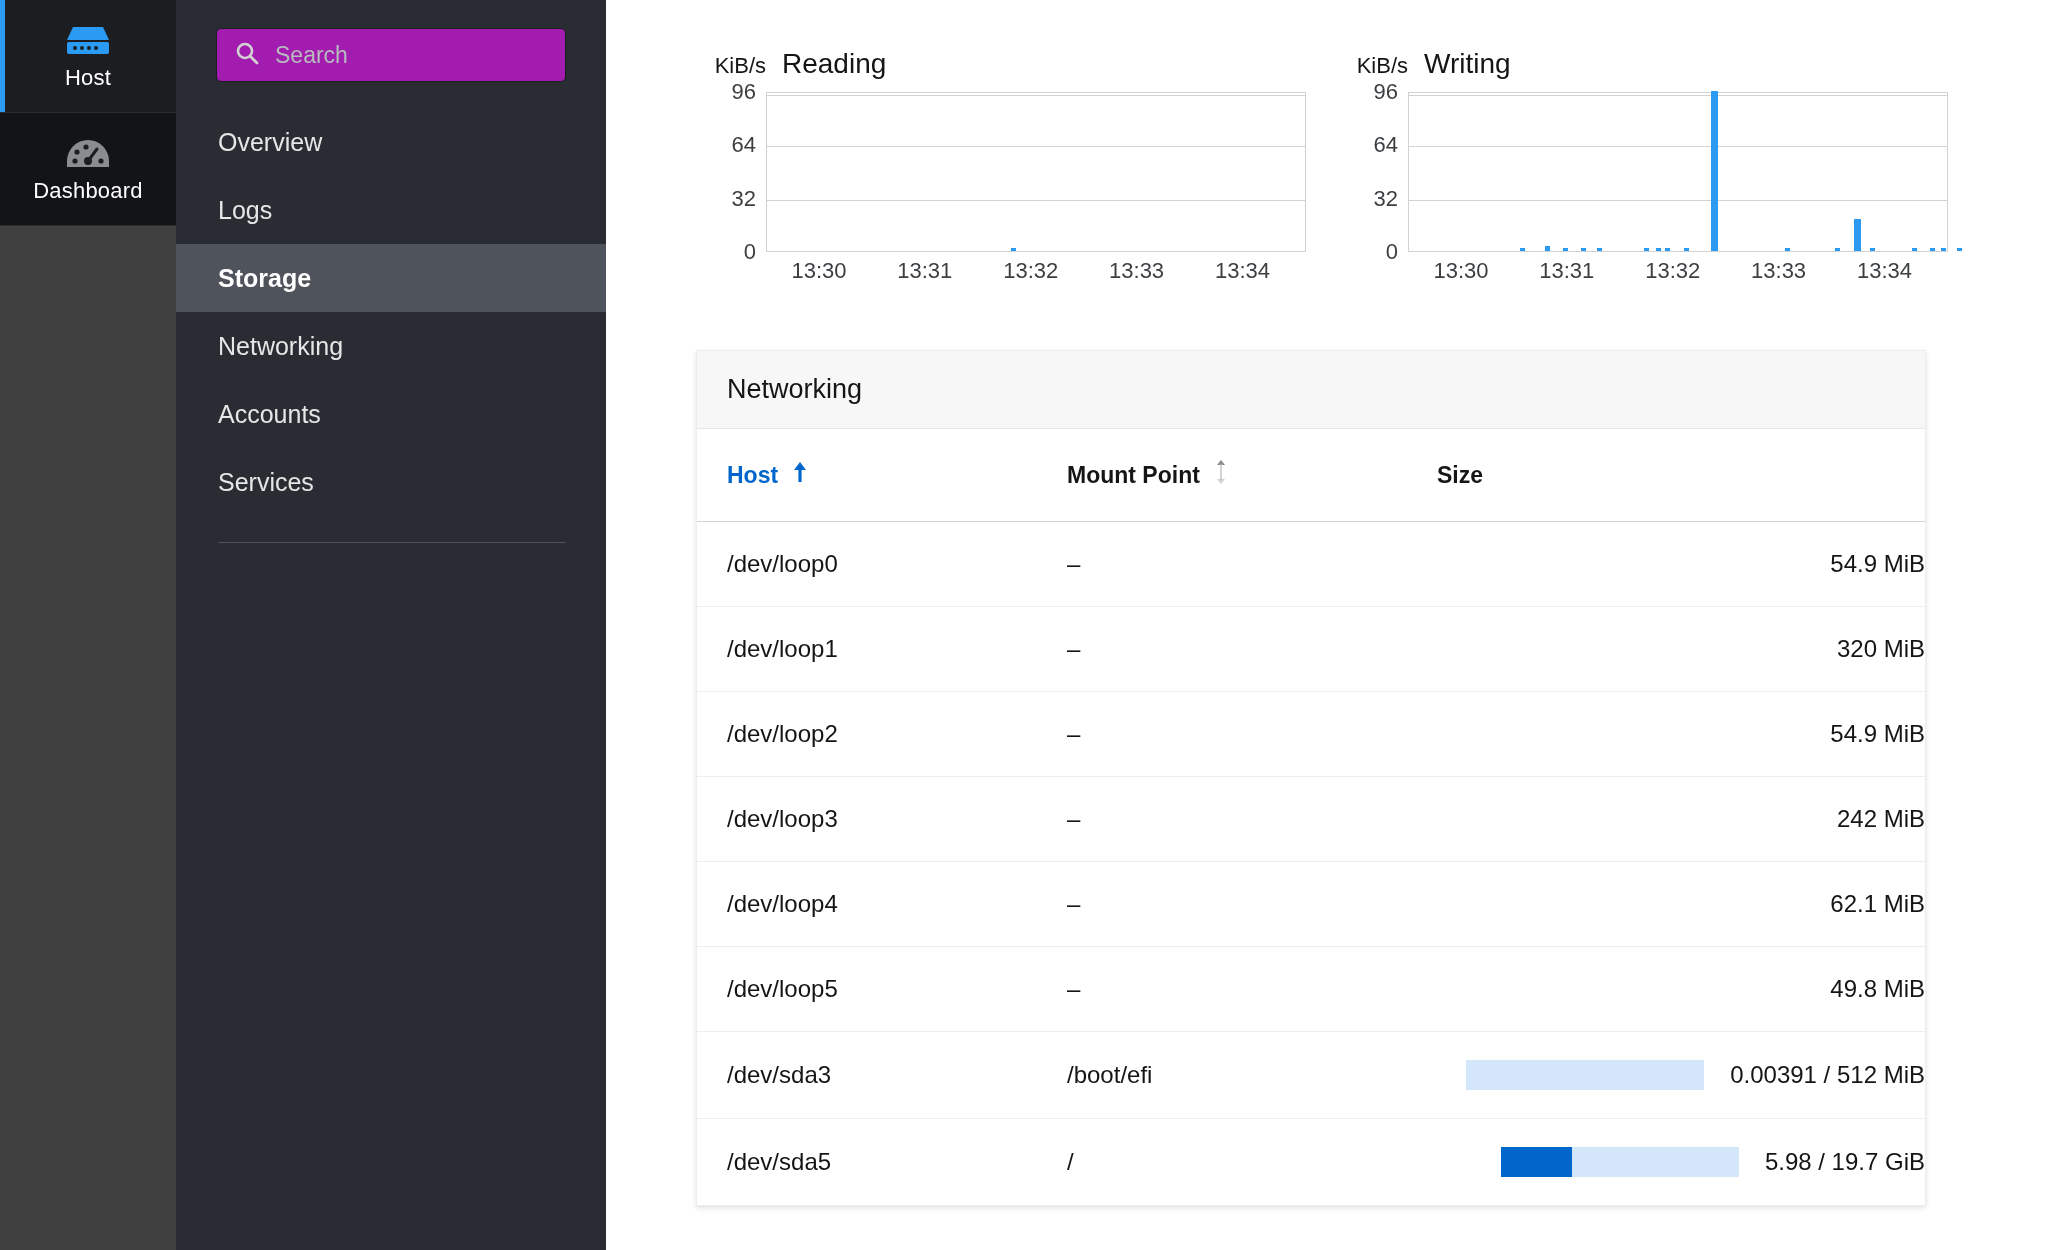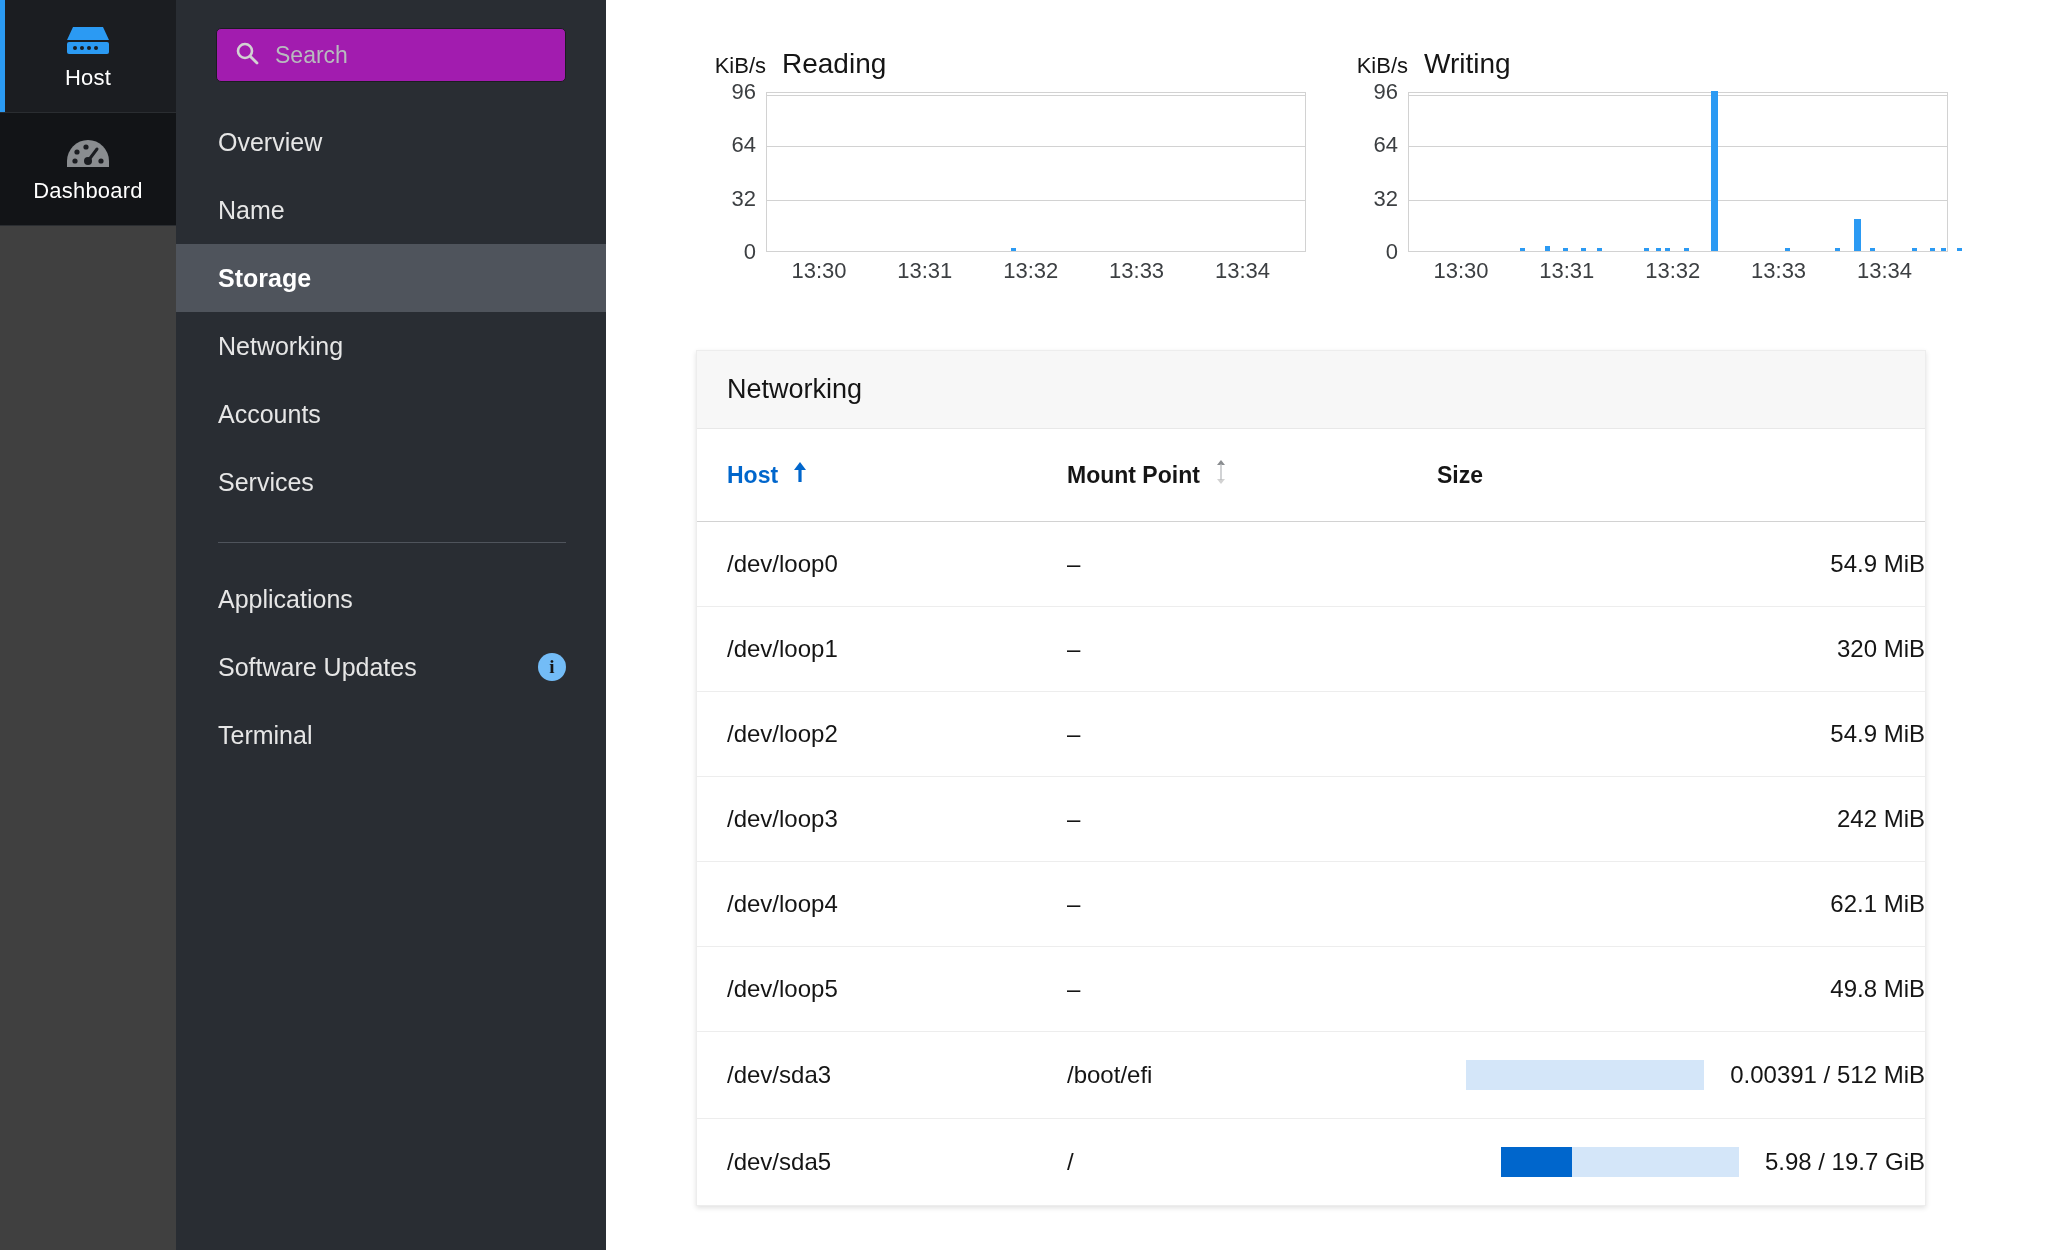--- a/index.html
+++ b/index.html
@@ -233,50 +233,38 @@
         </span>
         <input type="text" placeholder="Search" style="">
       </div>
     </div>
 
     <div class="nav-list">
       <div class="nav-item">
         <span>Overview</span>
       </div>
       <div class="nav-item">
-        <span>Name</span>
+        <span>Logs</span>
       </div>
       <div class="nav-item selected">
         <span>Storage</span>
       </div>
       <div class="nav-item">
         <span>Networking</span>
       </div>
       <div class="nav-item">
         <span>Accounts</span>
       </div>
       <div class="nav-item">
         <span>Services</span>
       </div>
     </div>
 
     <div class="nav-sep"></div>
 
-    <div class="nav-list" style="margin-top:0">
-      <div class="nav-item">
-        <span>Applications</span>
-      </div>
-      <div class="nav-item">
-        <span>Software Updates</span>
-        <span class="info-badge">i</span>
-      </div>
-      <div class="nav-item">
-        <span>Terminal</span>
-      </div>
-    </div>
   </div>
 
   <div class="main">
 
     <div class="charts">
 
       <div class="chart-block">
         <div class="chart-title-row">
           <span class="chart-unit">KiB/s</span>
           <span class="chart-title">Reading</span>

